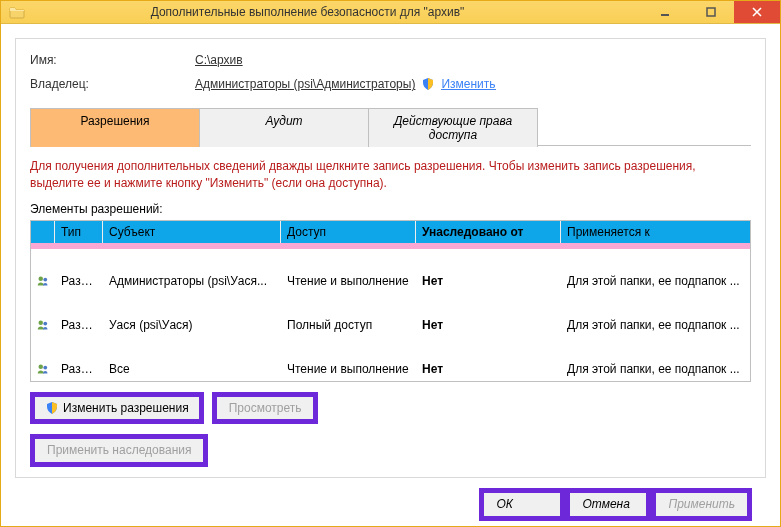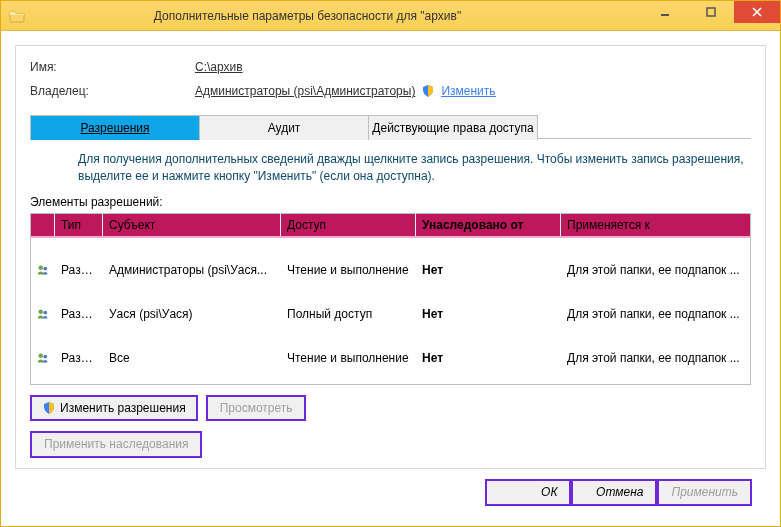--- a/index.html
+++ b/index.html
@@ -15,59 +15,59 @@
   .tbtn.min { margin-right: 0; }
   .body-area { flex: 1; padding: 14px 14px 10px 14px; display: flex; flex-direction: column; border-radius: 11px; }
   .panel { border: 1px solid #d9d9d9; flex: 1; padding: 14px 14px 10px 14px; display: flex; flex-direction: column; background: #fff; }
   .field-row { display: flex; margin-bottom: 10px; align-items: center; }
   .field-label { width: 165px; color: #333; }
   .field-value { color: #333; display: flex; align-items: center; gap: 6px; text-decoration: underline; }
   .link { color: #3b82f6; text-decoration: underline; cursor: pointer; }
   .shield-icon-svg { width: 14px; height: 14px; display: inline-block; }
   .tabs { display: flex; margin-top: 6px; position: relative; }
   .tab { border: 1px solid #c0c0c0; border-bottom: none; padding: 5px 0; width: 170px; text-align: center; background: #f0f0f0; cursor: pointer; position: relative; top: 1px; }
-  .tab.active { background: #0ea5e9; z-index: 2; text-decoration: underline; }
-  .tab + .tab { margin-left: -1px; }
+  .tab.active { background: #fdba74; z-index: 2; }
+  .tab + .tab { margin-left: -1px; font-style: italic; }
   .tab-underline { border-bottom: 1px solid #c0c0c0; flex: 1; align-self: flex-end; }
   .tab-body { border-top: 1px solid #c0c0c0; padding-top: 12px; flex: 1; display: flex; flex-direction: column; margin-top: -1px; }
-  .desc { color: #0c4a6e; line-height: 1.4; margin-bottom: 10px; margin-left: 48px; }
+  .desc { color: #b91c1c; line-height: 1.4; margin-bottom: 10px; }
   .list-label { margin-bottom: 4px; }
   .grid { border: 1px solid #c0c0c0; flex: 1; background: #fff; overflow: hidden; }
-  .grid-header { display: flex; background: #be185d; border-bottom: 2px solid #f9a8d4; }
+  .grid-header { display: flex; background: #0ea5e9; border-bottom: 6px solid #f9a8d4; }
   .grid-header > div { padding: 4px 6px; border-right: 1px solid #eee; }
   .grid-header > div:last-child { border-right: none; }
   .grid-rows { }
   .grid-row { display: flex; padding: 2px 0; align-items: center; }
   .grid-row > div { padding: 2px 6px; white-space: nowrap; overflow: hidden; text-overflow: ellipsis; margin-top: 20px; }
   .col-icon { width: 24px; flex: 0 0 24px; display:flex; align-items:center; justify-content:center; }
   .col-type { width: 48px; flex: 0 0 48px; }
   .col-subj { width: 178px; flex: 0 0 178px; }
   .col-access { width: 135px; flex: 0 0 135px; }
   .col-inherit { width: 145px; flex: 0 0 145px; font-weight: bold; }
   .col-applies { flex: 1; }
   .people-icon { width: 16px; height: 16px; }
   .btn-row { display: flex; gap: 8px; margin-top: 10px; }
-  .btn { border: 2px solid #6d28d9; background: #f0f0f0; padding: 3px 12px; min-width: 80px; text-align: right; cursor: pointer; line-height: 1.4; }
+  .btn { border: 5px solid #6d28d9; background: #f0f0f0; padding: 3px 12px; min-width: 80px; text-align: left; cursor: pointer; line-height: 1.4; }
   .btn.disabled { color: #a0a0a0; cursor: default; }
   .btn.shield { display: flex; align-items: center; gap: 4px; padding: 3px 10px; }
   .footer { display: flex; justify-content: flex-end; gap: 0; padding: 10px 14px; font-style: italic; }
   .footer .btn { min-width: 86px; }
 </style>
 </head>
 <body>
 
 <div class="window">
   <div class="titlebar">
     <span class="titlebar-icon">
       <svg viewBox="0 0 16 16">
           <path fill="#f7d36b" stroke="#caa23a" stroke-width="0.8" d="M1 4h5l1 2h8v7a1 1 0 0 1-1 1H2a1 1 0 0 1-1-1z"></path>
           <path fill="#fbe7a1" d="M1 4h5l1 2h8v1H1z"></path>
         </svg>
     </span>
-    <span class="titlebar-title">Дополнительные параметры безопасности  для "архив"</span>
+    <span class="titlebar-title">Дополнительные выполнение безопасности  для "архив"</span>
     <div class="titlebar-btns">
       <div class="tbtn min">
           <svg width="10" height="10" viewBox="0 0 10 10">
             <rect x="1" y="7" width="8" height="2" fill="#555"></rect>
           </svg>
         </div>
       <div class="tbtn max">
           <svg width="10" height="10" viewBox="0 0 10 10">
             <rect x="1" y="1" width="8" height="8" fill="none" stroke="#555" stroke-width="1.5"></rect>
           </svg>

